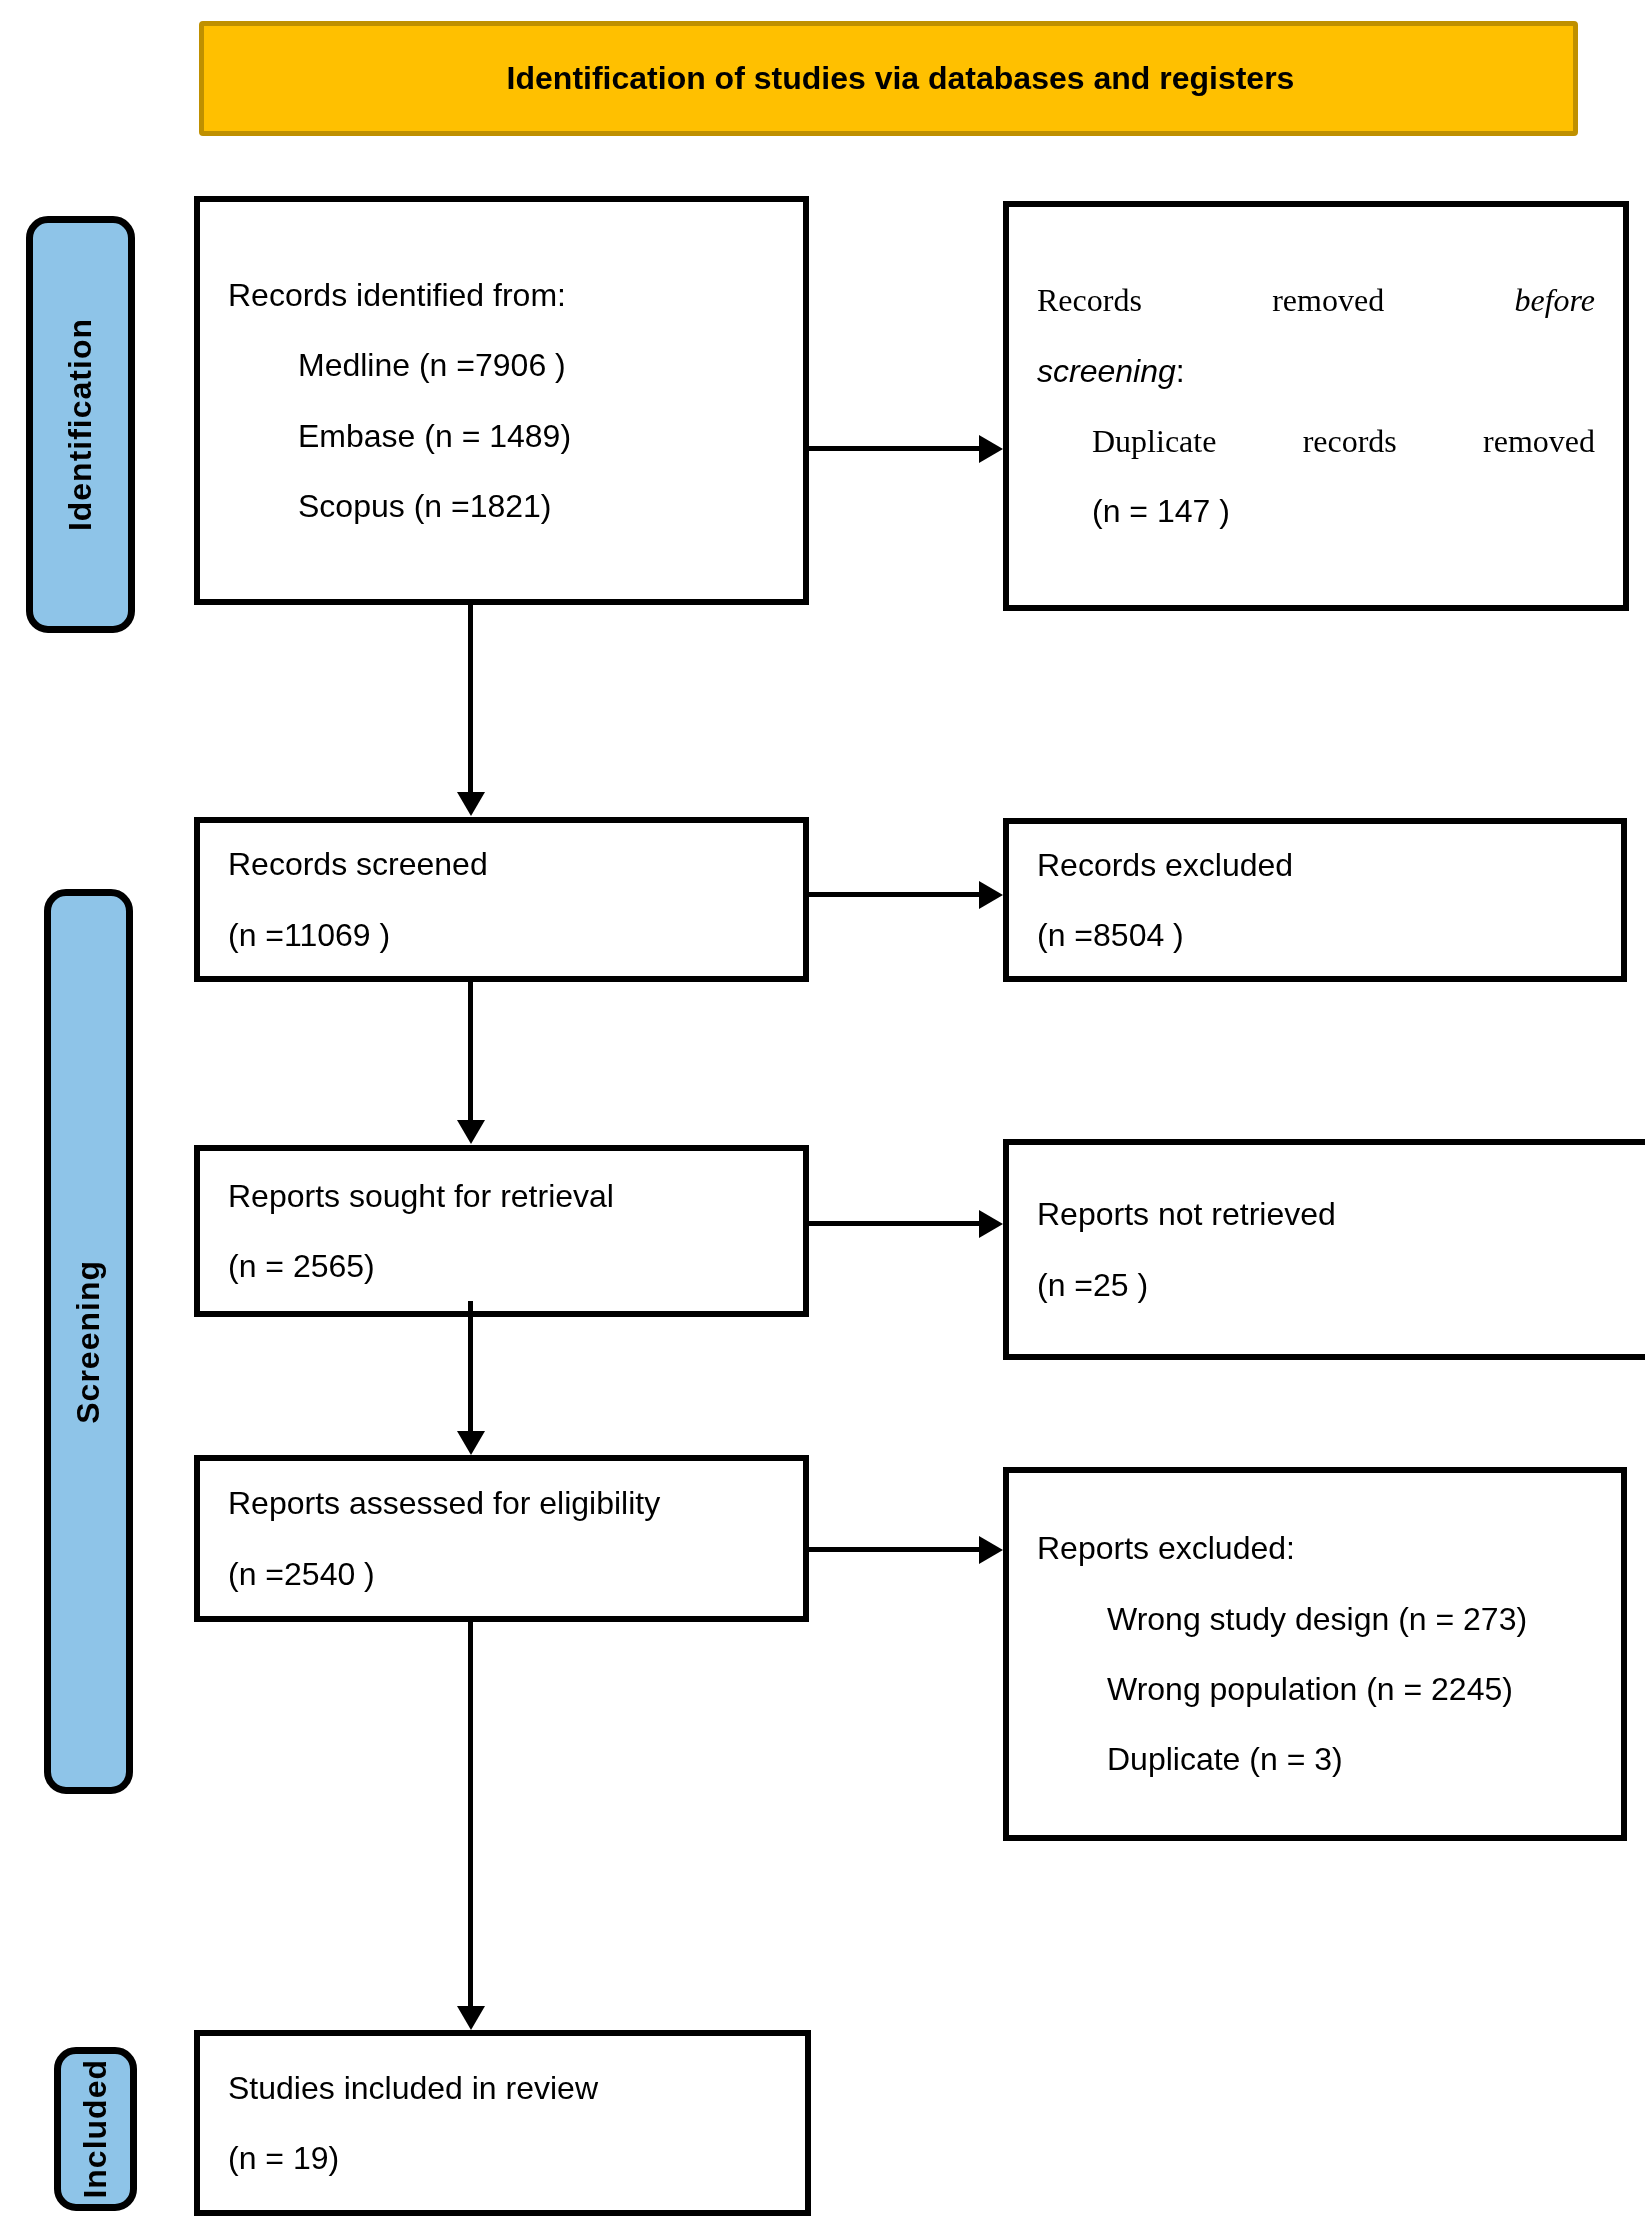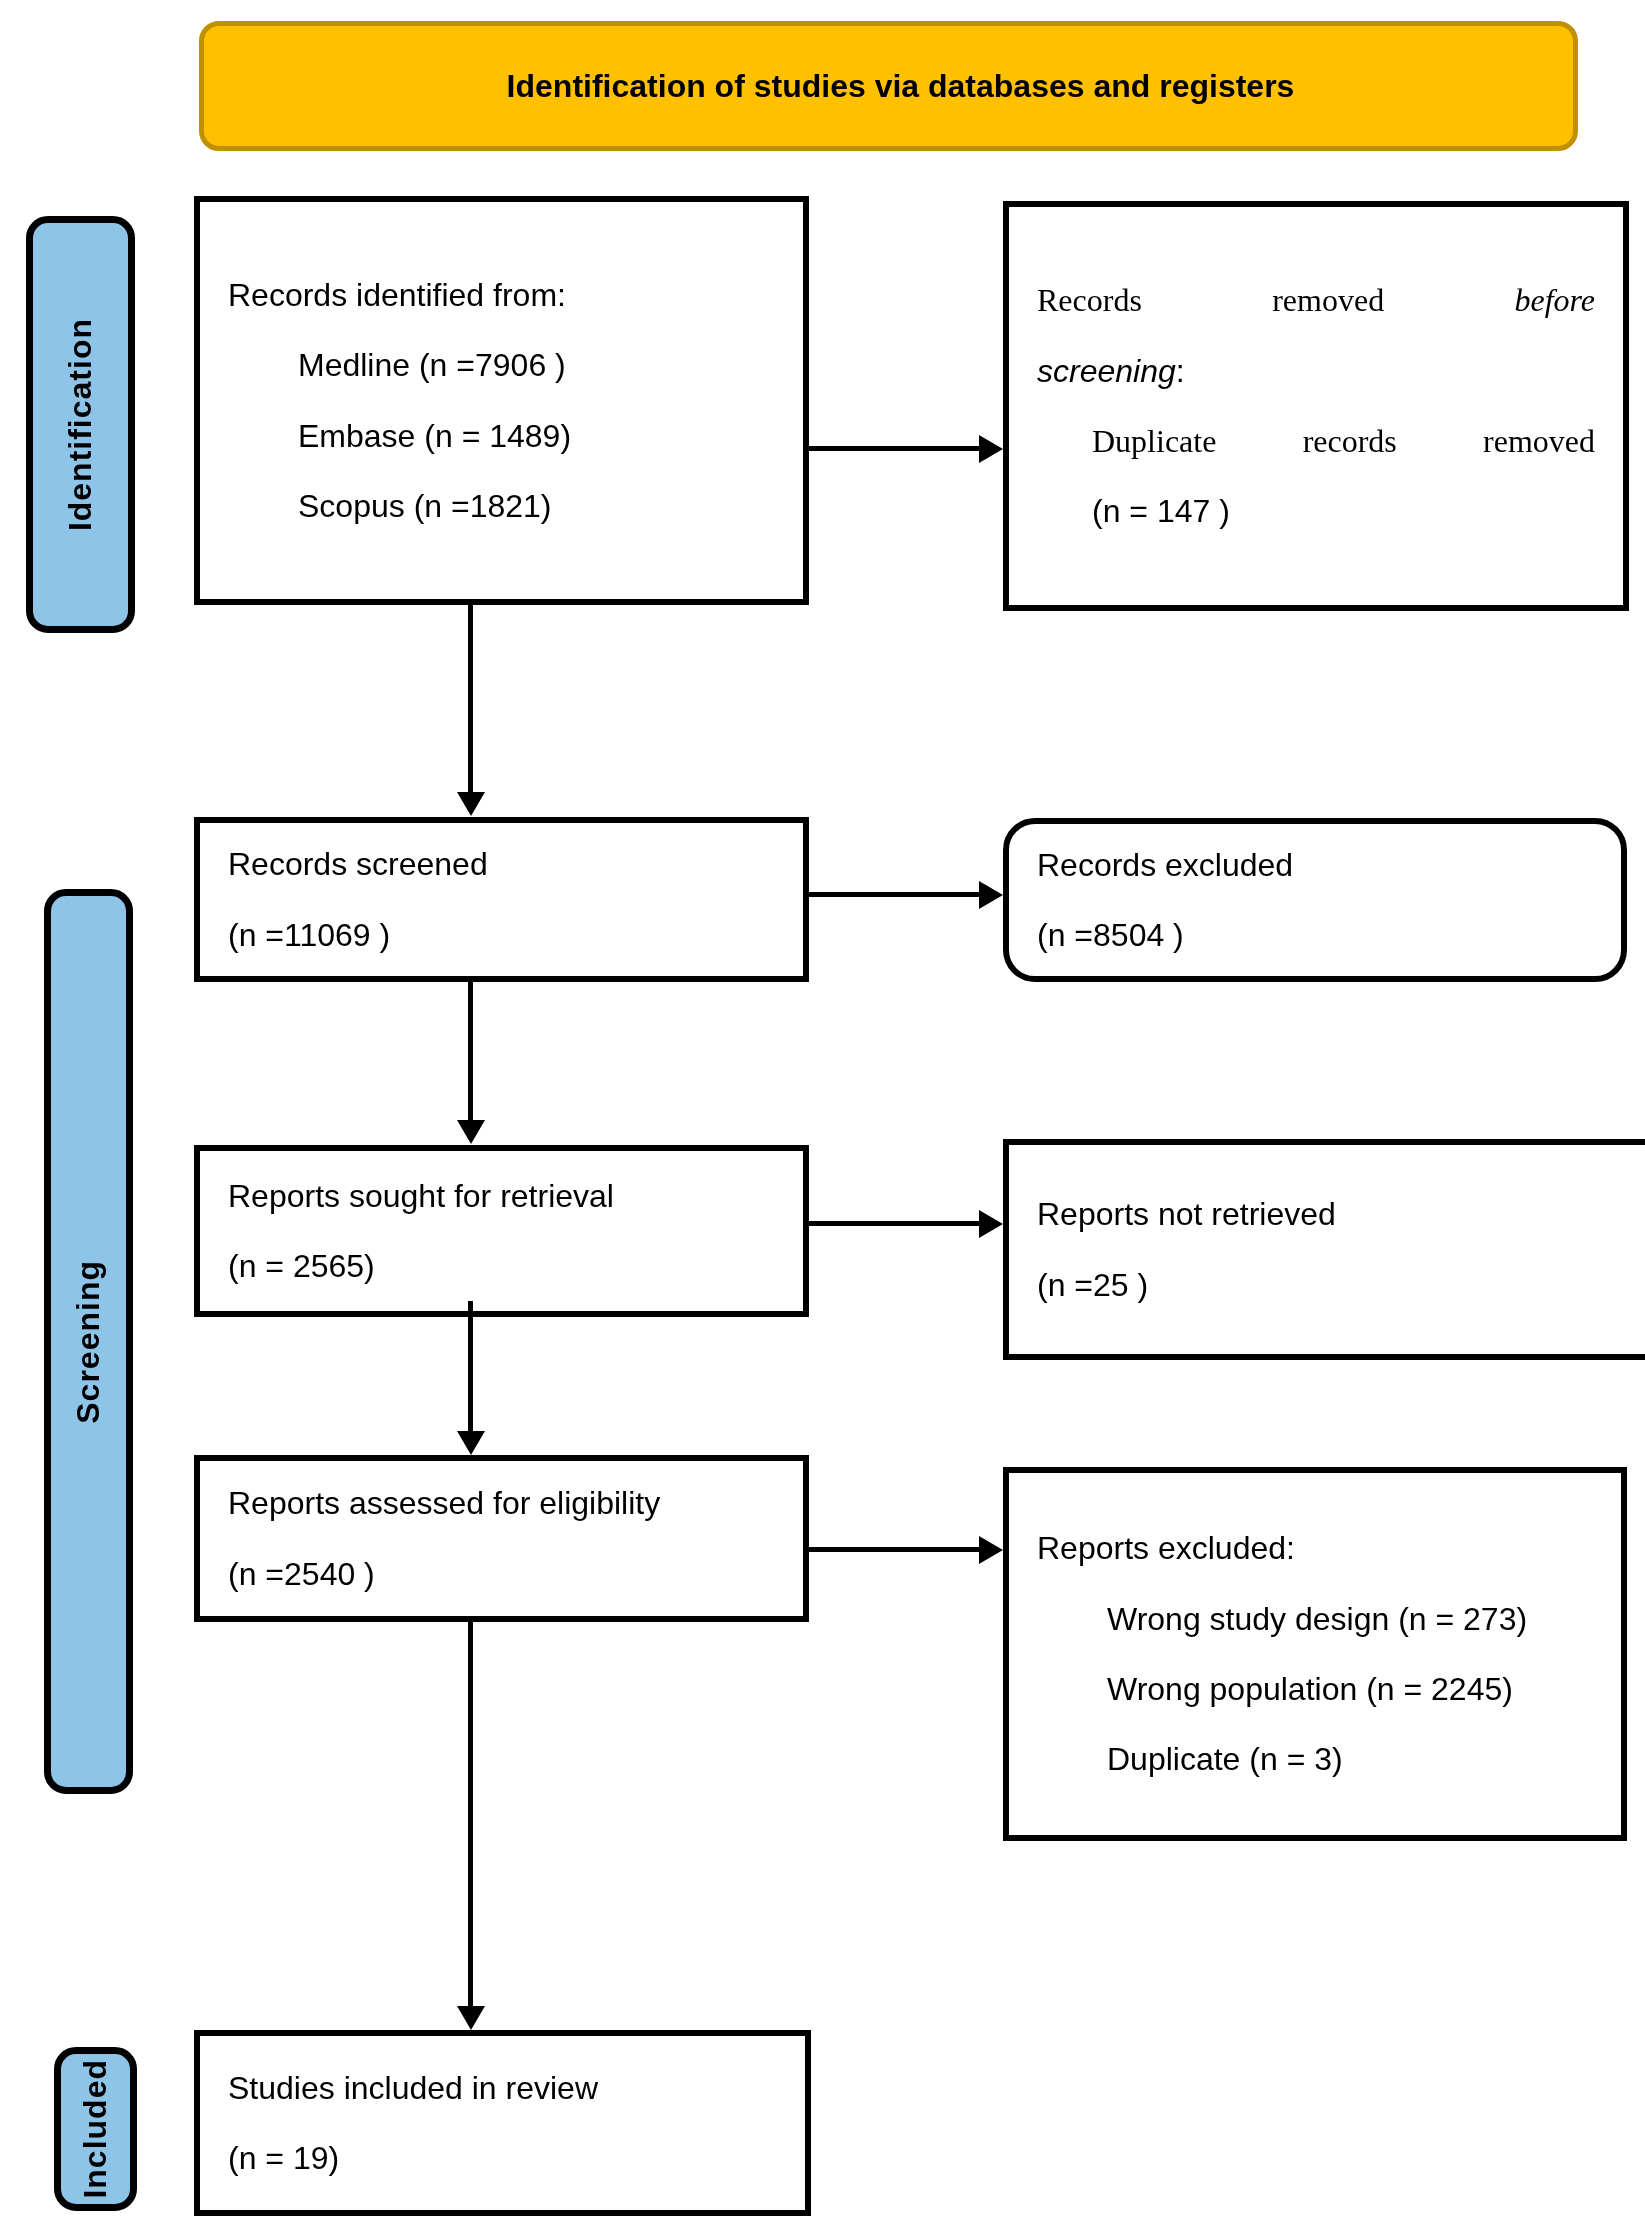--- a/index.html
+++ b/index.html
@@ -11,24 +11,24 @@
   *{box-sizing:border-box;margin:0;padding:0;}
   html,body{background:#ffffff;}
   body{
     width:1646px;height:2239px;position:relative;
     font-family:"Liberation Sans",sans-serif;
     color:#000;
   }
   .abs{position:absolute;}
   
   .banner{
-    left:199px;top:21px;width:1379px;height:130px;
+    left:199px;top:21px;width:1379px;height:115px;
     background:var(--yellow,#FFC000);
     border:5px solid var(--yellow-border,#BF9000);
-    border-radius:20px;
+    border-radius:4px;
     display:flex;align-items:center;justify-content:center;
     font-size:32px;font-weight:bold;padding-left:24px;
   }
   
   .phase{
     background:var(--blue,#8EC4E8);
     border:7px solid var(--black,#000);
     border-radius:22px;
     display:flex;align-items:center;justify-content:center;
   }
@@ -46,21 +46,21 @@
   .fbox{
     background:#fff;
     border:6px solid var(--black,#000);
     display:flex;flex-direction:column;justify-content:center;
     font-size:32px;line-height:2.2;
     padding:15px 28px;
   }
   .b1{left:194px;top:196px;width:615px;height:409px;}
   .r1{left:1003px;top:201px;width:626px;height:410px;}
   .b2{left:194px;top:817px;width:615px;height:165px;}
-  .r2{left:1003px;top:818px;width:624px;height:164px;border-radius:32px;}
+  .r2{left:1003px;top:818px;width:624px;height:164px;}
   .b3{left:194px;top:1145px;width:615px;height:172px;}
   .r3{left:1003px;top:1139px;width:709px;height:221px;}
   .b4{left:194px;top:1455px;width:615px;height:167px;}
   .r4{left:1003px;top:1451px;width:624px;height:374px;margin-top:16px;}
   .b5{left:194px;top:2030px;width:617px;height:186px;}
   .indent{margin-left:70px;}
   .indent-sm{margin-left:55px;}
   .it{font-style:italic;}
   .jline{text-align:justify;text-align-last:justify;font-family:Liberation Serif, serif;}
   

